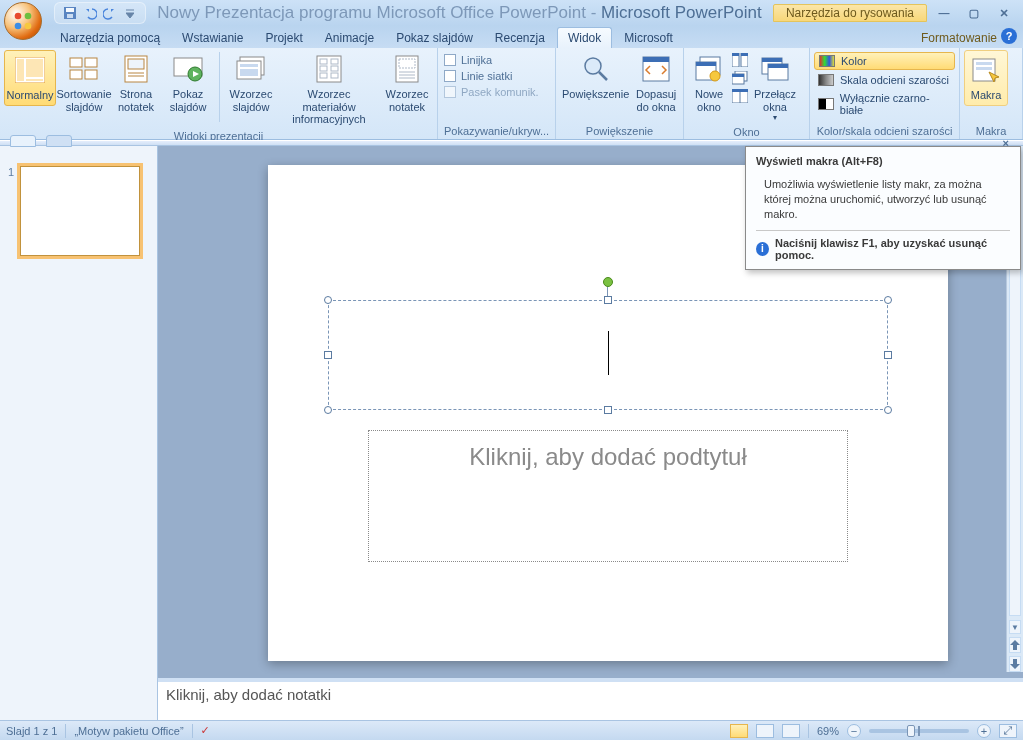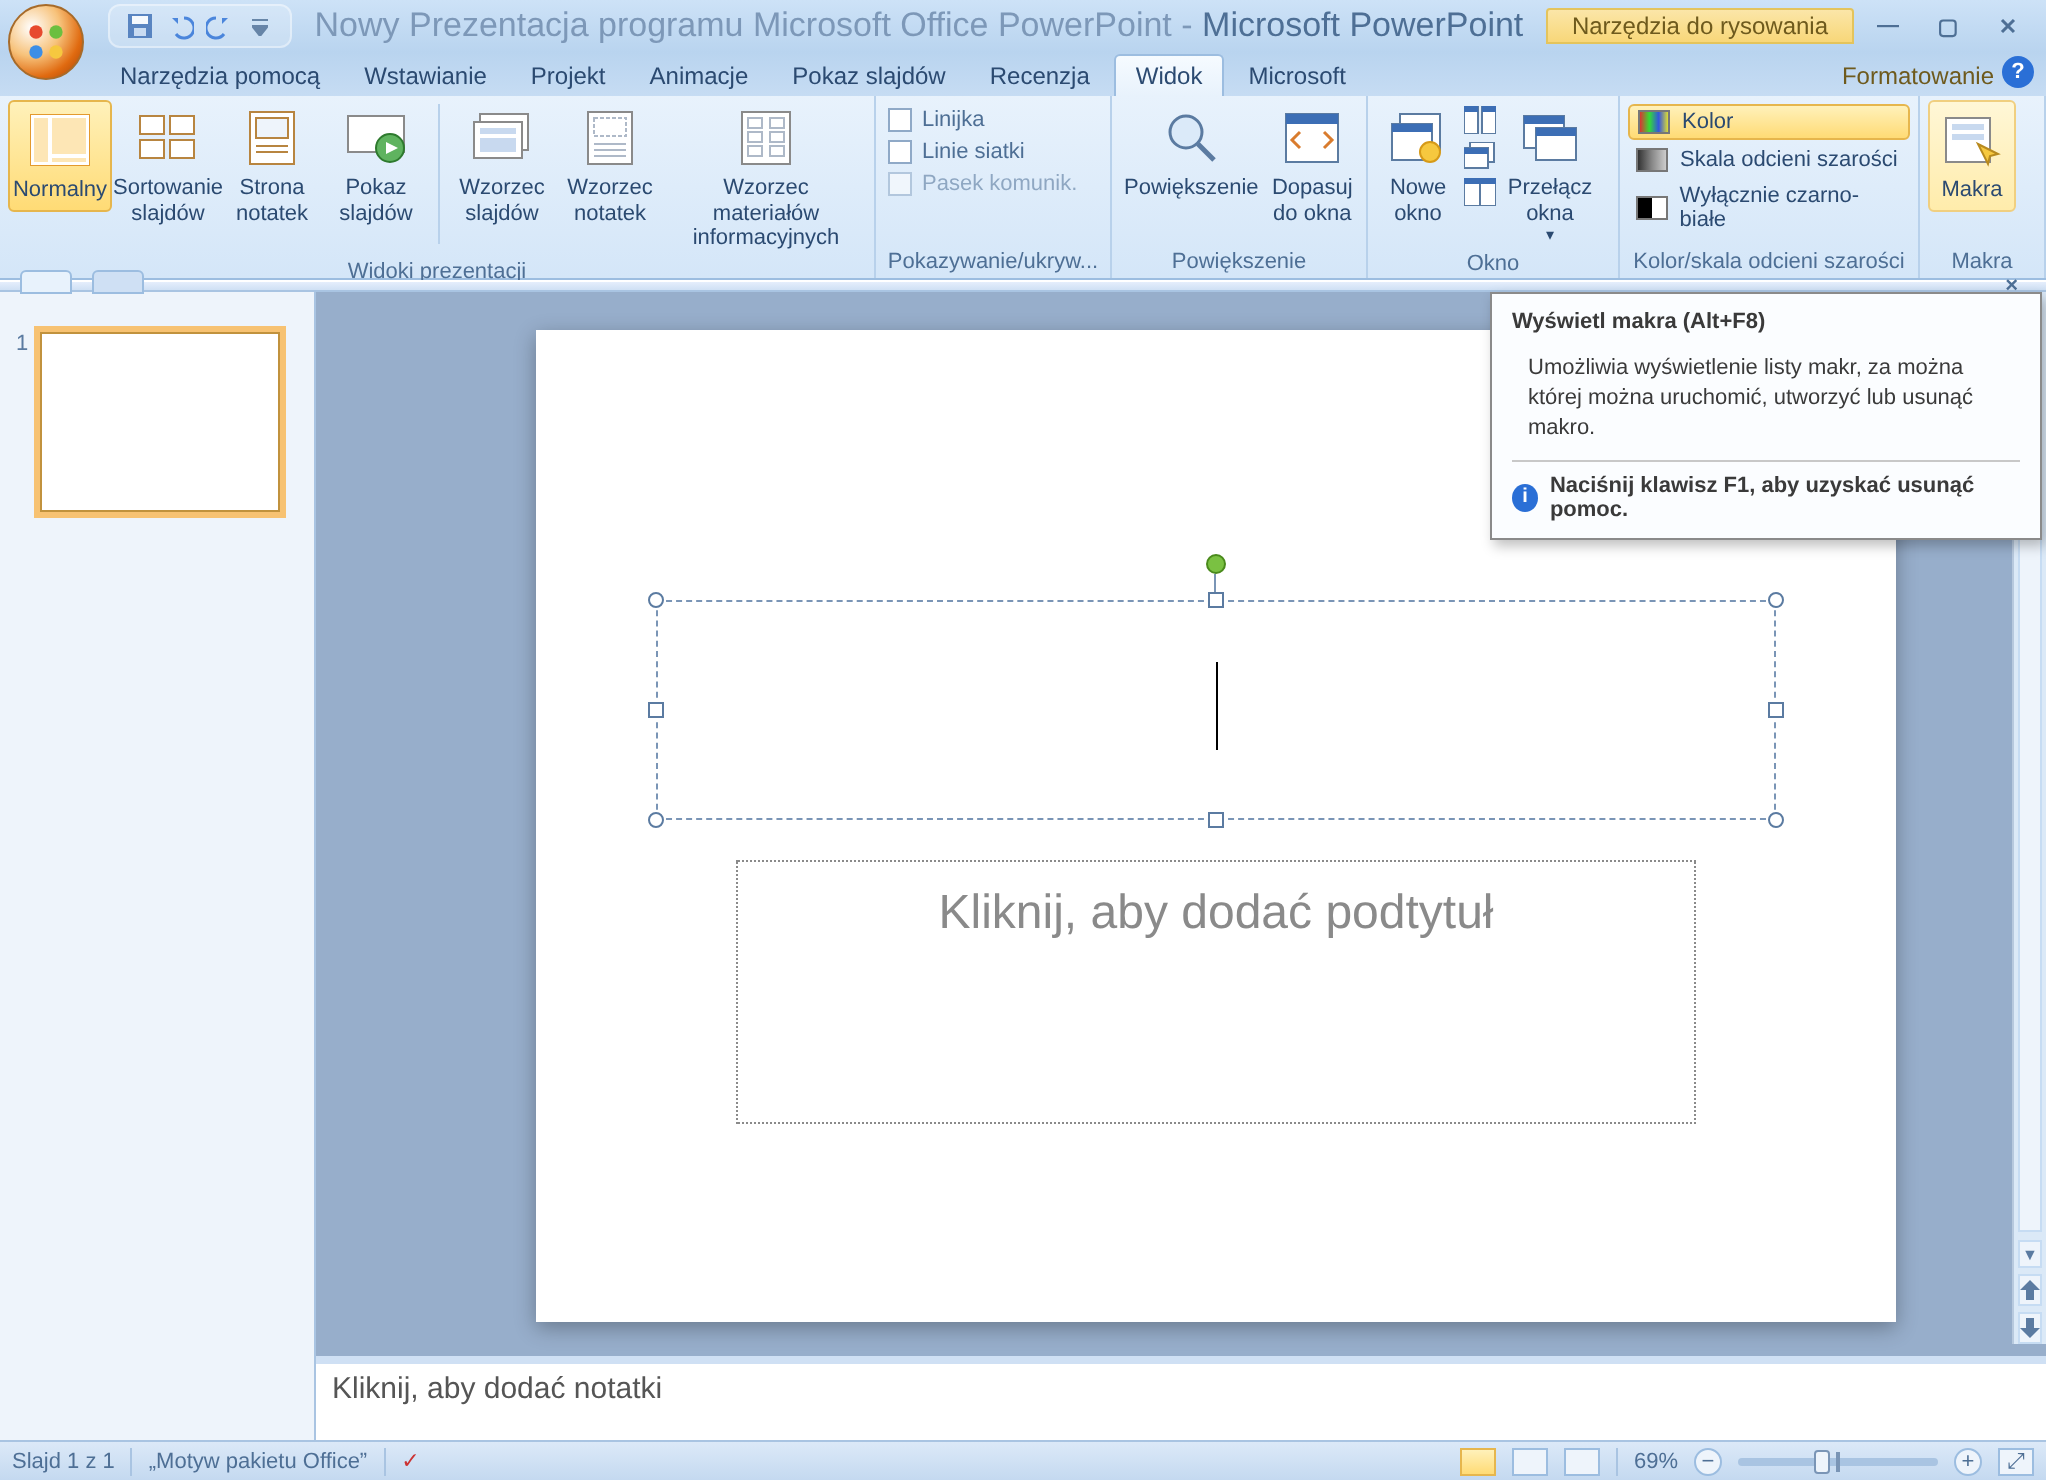--- a/index.html
+++ b/index.html
@@ -383,45 +383,45 @@
         <div class="ic">
             <svg width="30" height="26">
               <rect x="4" y="1" width="24" height="18" fill="#fff" stroke="#8a8a8a"></rect>
               <rect x="1" y="5" width="24" height="18" fill="#fff" stroke="#8a8a8a"></rect>
               <rect x="4" y="8" width="18" height="3" fill="#c8d9ef"></rect>
               <rect x="4" y="13" width="18" height="7" fill="#c8d9ef"></rect>
             </svg>
           </div>
         <span>Wzorzec slajdów</span>
       </div>
-      <div class="rbtn-big" style="width:52px">
-        <div class="ic">
-            <svg width="26" height="28">
-              <rect x="2" y="1" width="22" height="26" fill="#fff" stroke="#8a8a8a"></rect>
-              <rect x="5" y="4" width="16" height="9" fill="none" stroke="#aeb9c8" stroke-dasharray="2 1"></rect>
-              <line x1="5" y1="17" x2="21" y2="17" stroke="#aeb9c8"></line>
-              <line x1="5" y1="20" x2="21" y2="20" stroke="#aeb9c8"></line>
-              <line x1="5" y1="23" x2="21" y2="23" stroke="#aeb9c8"></line>
-            </svg>
-          </div>
-        <span>Wzorzec notatek</span>
-      </div>
       <div class="rbtn-big" style="width:100px">
         <div class="ic">
             <svg width="28" height="28">
               <rect x="2" y="1" width="24" height="26" fill="#fff" stroke="#8a8a8a"></rect>
               <rect x="5" y="4" width="7" height="5" fill="none" stroke="#aeb9c8"></rect>
               <rect x="16" y="4" width="7" height="5" fill="none" stroke="#aeb9c8"></rect>
               <rect x="5" y="11" width="7" height="5" fill="none" stroke="#aeb9c8"></rect>
               <rect x="16" y="11" width="7" height="5" fill="none" stroke="#aeb9c8"></rect>
               <rect x="5" y="18" width="7" height="5" fill="none" stroke="#aeb9c8"></rect>
               <rect x="16" y="18" width="7" height="5" fill="none" stroke="#aeb9c8"></rect>
             </svg>
           </div>
         <span>Wzorzec materiałów informacyjnych</span>
+      </div>
+      <div class="rbtn-big" style="width:52px">
+        <div class="ic">
+            <svg width="26" height="28">
+              <rect x="2" y="1" width="22" height="26" fill="#fff" stroke="#8a8a8a"></rect>
+              <rect x="5" y="4" width="16" height="9" fill="none" stroke="#aeb9c8" stroke-dasharray="2 1"></rect>
+              <line x1="5" y1="17" x2="21" y2="17" stroke="#aeb9c8"></line>
+              <line x1="5" y1="20" x2="21" y2="20" stroke="#aeb9c8"></line>
+              <line x1="5" y1="23" x2="21" y2="23" stroke="#aeb9c8"></line>
+            </svg>
+          </div>
+        <span>Wzorzec notatek</span>
       </div>
     </div>
     <div class="ribbon-group-label">Widoki prezentacji</div>
   </div>
 
   <div class="ribbon-group" style="width:118px">
     <div class="ribbon-group-body">
       <div class="vstack">
         <label class="chk">
             <span class="box"></span>

